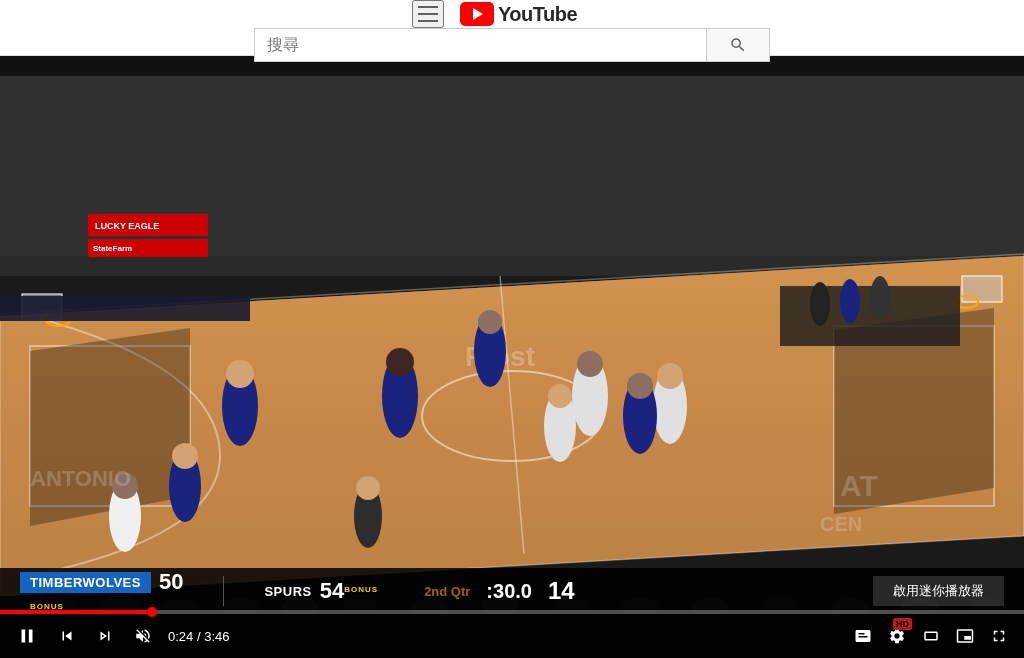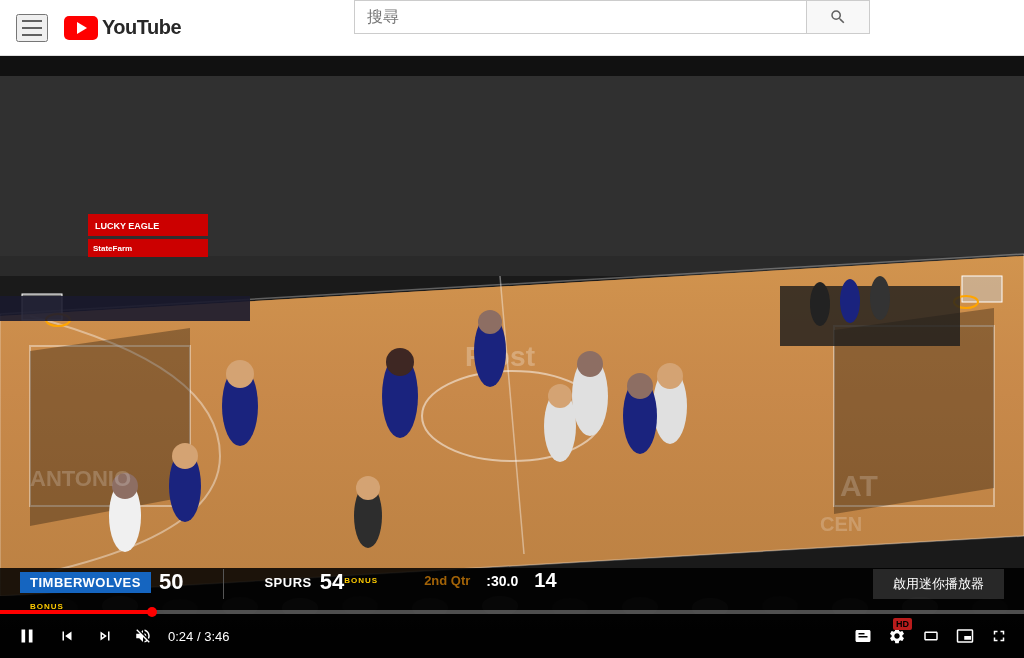--- a/index.html
+++ b/index.html
@@ -7,26 +7,28 @@
       width: 1024px;
       height: 658px;
       background: #f9f9f9;
       font-family: 'Arial', sans-serif;
       overflow: hidden;
     }
 
     
     .header {
       display: flex;
+      align-items: center;
       height: 56px;
       background: #fff;
       padding: 0 16px;
       border-bottom: 1px solid #e0e0e0;
       position: relative;
       z-index: 10;
+      flex-direction: column;
     }
     .header-left {
       display: flex;
       align-items: center;
       gap: 16px;
       min-width: 200px;
     }
     .hamburger {
       display: flex;
       flex-direction: column;
@@ -237,21 +239,21 @@
 
     .game-details {
       display: flex;
       align-items: center;
       gap: 16px;
       margin-left: 20px;
     }
 
     .scoreboard-inner {
       display: flex;
-      align-items: flex-start;
+      align-items: center;
       width: 100%;
       gap: 26px;
     }
 
     
     .video-placeholder {
       position: absolute;
       inset: 0;
       display: flex;
       align-items: center;
@@ -452,22 +454,22 @@
           <span style="color:white;font-size:13px;font-weight:700;letter-spacing:0.5px;">SPURS</span>
           <span style="color:white;font-size:22px;font-weight:700;">54</span>
         </div>
         <div style="padding-left:0;">
           <span style="font-size:8px;color:#ffcc00;font-weight:700;letter-spacing:1px;">BONUS</span>
         </div>
       </div>
 
       <div class="game-details">
         <span style="color:#a16207;font-size:13px;font-weight:600;">2nd Qtr</span>
-        <span style="color:white;font-size:14px;font-weight:700;">:30.0</span>
-        <span style="color:white;font-size:20px;font-weight:700;">14</span>
+        <span style="color:white;font-size:20px;font-weight:700;">:30.0</span>
+        <span style="color:white;font-size:24px;font-weight:700;">14</span>
       </div>
 
       <button class="mini-player-btn">啟用迷你播放器</button>
     </div>
   </div>
 
   <div class="controls-bar">
 
     <div class="progress-bar-container">
       <div class="progress-bar-fill"></div>

